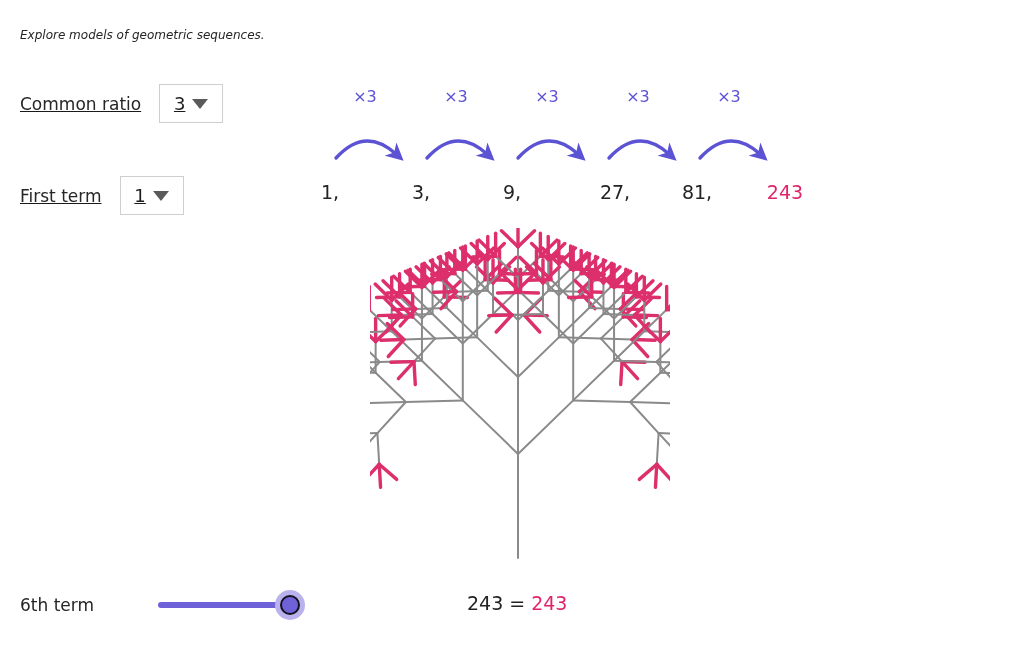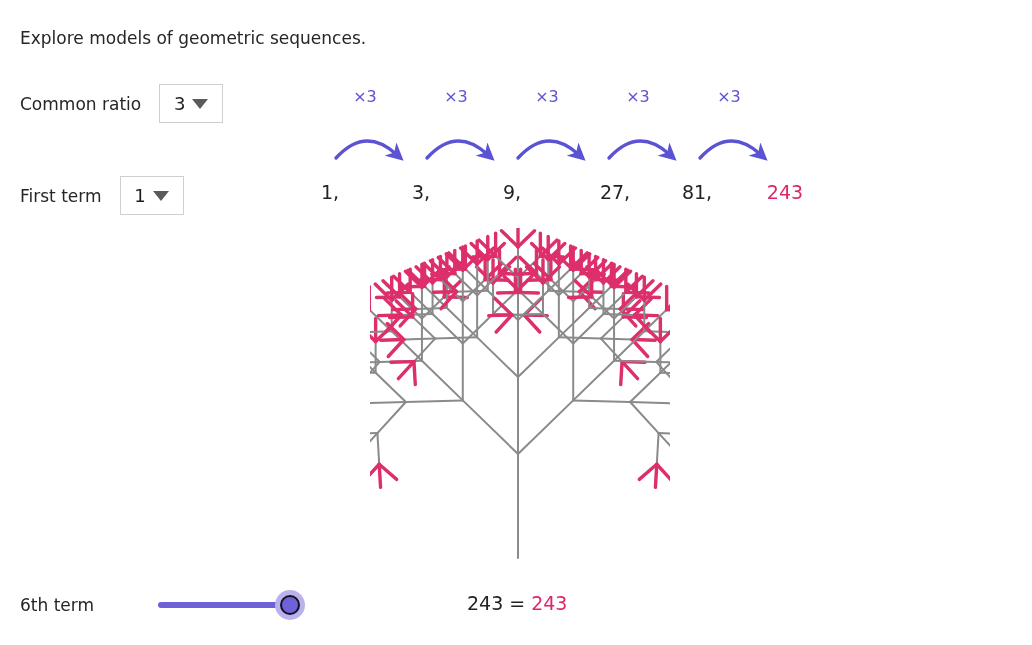--- a/index.html
+++ b/index.html
@@ -14,33 +14,34 @@
     overflow: hidden;
     font-family: "DejaVu Sans", sans-serif;
     color: #1a1a1a;
   }
 
   
   #intro-text {
     position: absolute;
     left: 20px;
     top: 28px;
-    font-size: 17px;
+    font-size: 12px;
     color: #262626;
     white-space: nowrap;
+    font-style: italic;
   }
 
   
   .control-row {
     position: absolute;
     display: flex;
     align-items: center;
   }
-  #row-common-ratio { left: 20px; top: 84px; }
-  #row-first-term   { left: 20px; top: 176px; }
+  #row-common-ratio { left: 20px; top: 84px; text-decoration: underline; }
+  #row-first-term   { left: 20px; top: 176px; text-decoration: underline; }
 
   .control-label {
     font-size: 17px;
     color: #262626;
     white-space: nowrap;
   }
   #row-common-ratio .control-label { margin-right: 18px; }
   #row-first-term   .control-label { margin-right: 18px; }
 
   .dropdown {

